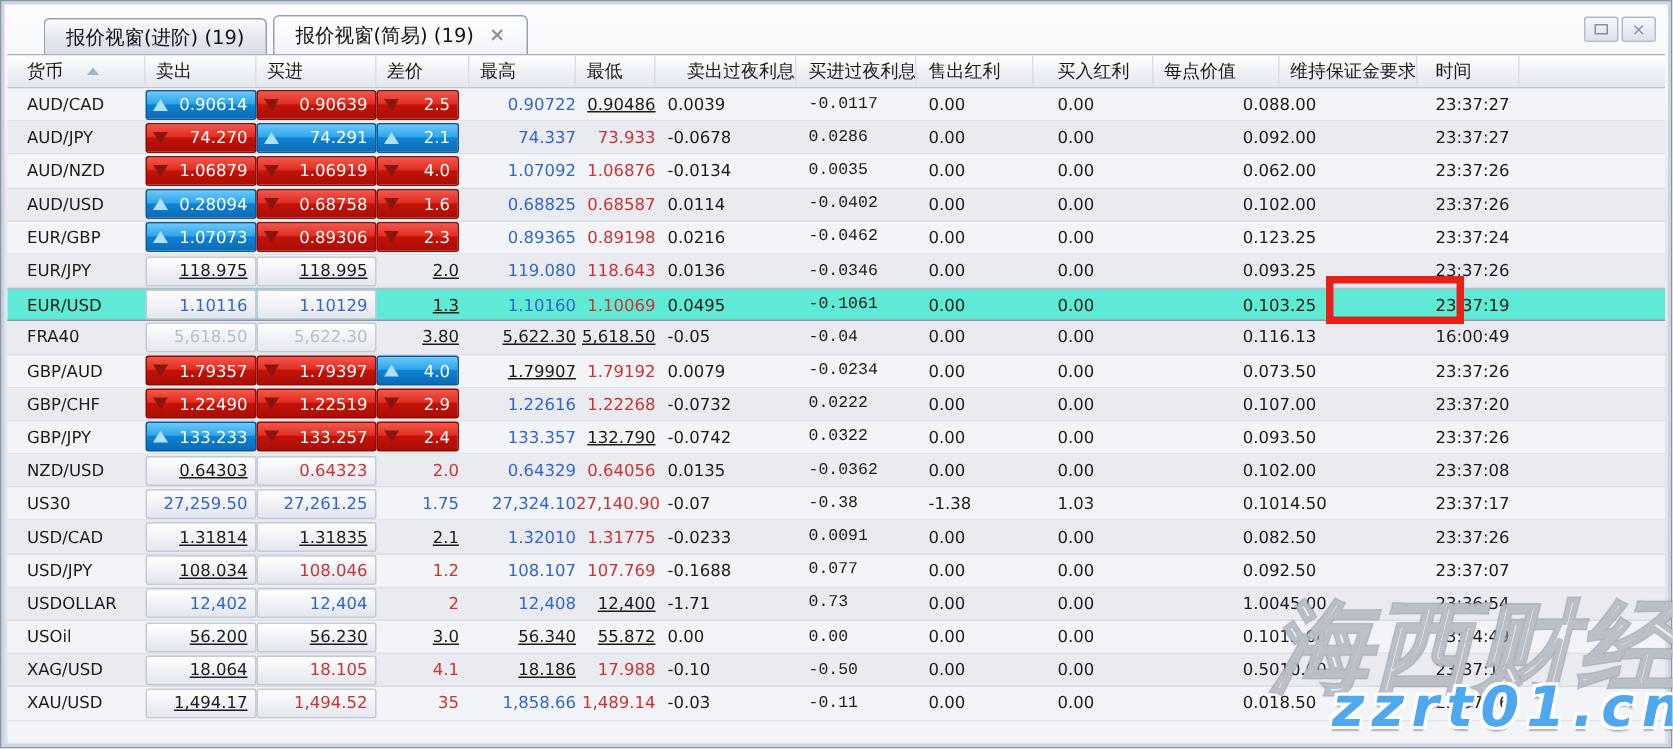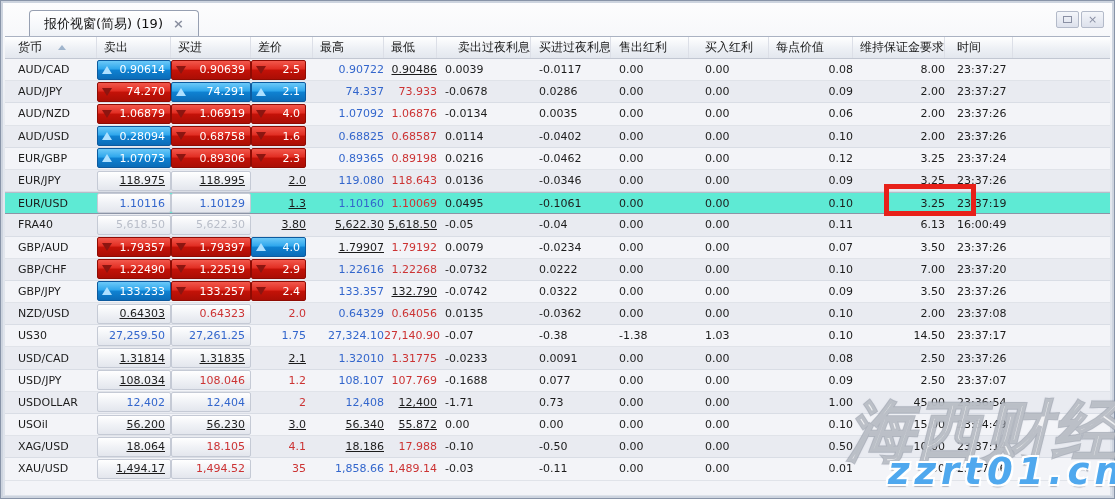--- a/index.html
+++ b/index.html
@@ -40,25 +40,25 @@
   .row.dark  { background:#e9ebf1; }
   .row.selected { background:#5eead4; border-bottom:1px solid #8c94a6; border-top:1px solid #b6bcc9; }
   
   .c-cur    { width:88px; padding-left:9px; }
   .c-sell   { width:74px; }
   .c-buy    { width:80px; }
   .c-spread { width:62px; text-align:right; padding-right:7px; }
   .c-high   { width:71px; text-align:right; }
   .c-low    { width:53px; text-align:right; }
   .c-soi    { width:94px; padding-left:8px;justify-content:flex-end; }
-  .c-boi    { width:80px; padding-left:8px; }
+  .c-boi    { width:80px; padding-left:8px;font-family:Liberation Mono, monospace; }
   .c-sdiv   { width:78px; padding-left:8px; }
   .c-bdiv   { width:80px; padding-left:16px; }
   .c-pip    { width:84px; text-align:right; }
-  .c-margin { width:92px; text-align:right; }
+  .c-margin { width:92px; }
   .c-time   { width:68px; padding-left:12px; }
   .cell { white-space:nowrap; overflow:visible; }
   
   .qbtn { display:flex; align-items:center; height:20px; width:100%; margin:1px 2px 1px 0;
     border-radius:2px; padding:0 5px 0 4px; cursor:pointer; position:relative; }
   .qbtn .qtxt { flex:1; text-align:right; }
   .qbtn-up { background:linear-gradient(#6cc9f8,#2ea6ec 45%,#0f82d2 50%,#0b6cb8);
     border:1px solid #0d5a9e; color:#fff;justify-content:flex-end; }
   .qbtn-down { background:linear-gradient(#f2584c,#e12d22 45%,#c41208 50%,#aa0e05);
     border:1px solid #8f0b03; color:#fff; }
@@ -87,20 +87,23 @@
     text-shadow:-2px -2px 0 #fff, 2px -2px 0 #fff, -2px 2px 0 #fff, 2px 2px 0 #fff, 0 3px 1px rgba(130,136,150,0.6);
     white-space:nowrap; }
 </style>
 </head>
 <body>
 
 <div class="window">
   <div class="topband"></div>
 
   <div class="tabbar">
+    <div class="tab inactive">
+      <span>报价视窗(进阶)  (19)</span>
+    </div>
     <div class="tab active">
       <span>报价视窗(简易)  (19)</span>
       <span class="closex">×</span>
     </div>
     <div class="wincontrols">
       <span class="winbtn">
           <span class="rect"></span>
         </span>
       <span class="winbtn">
           <span>×</span>

